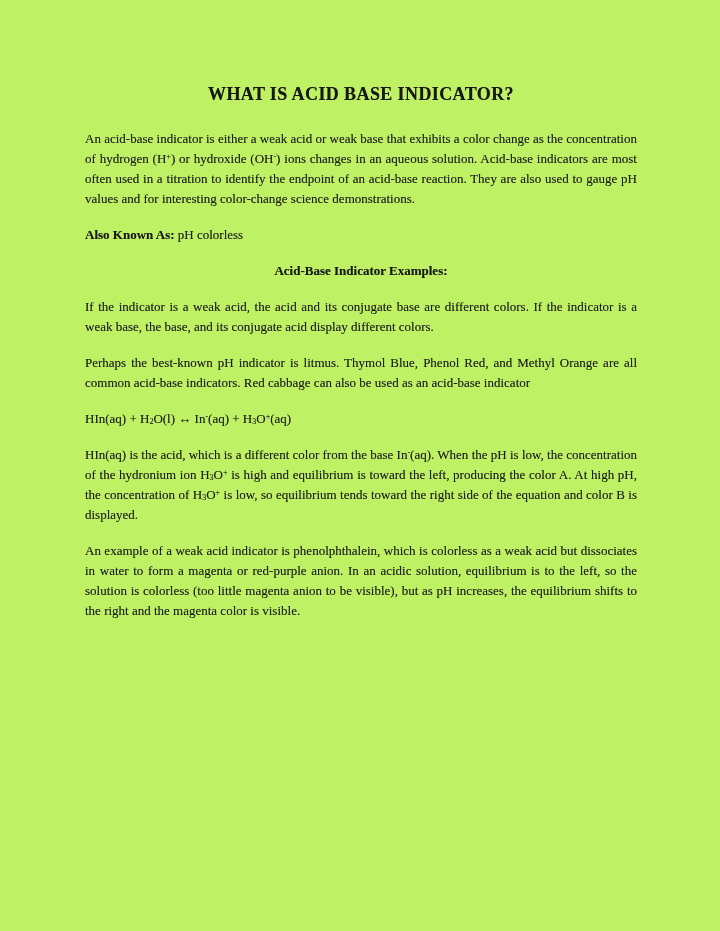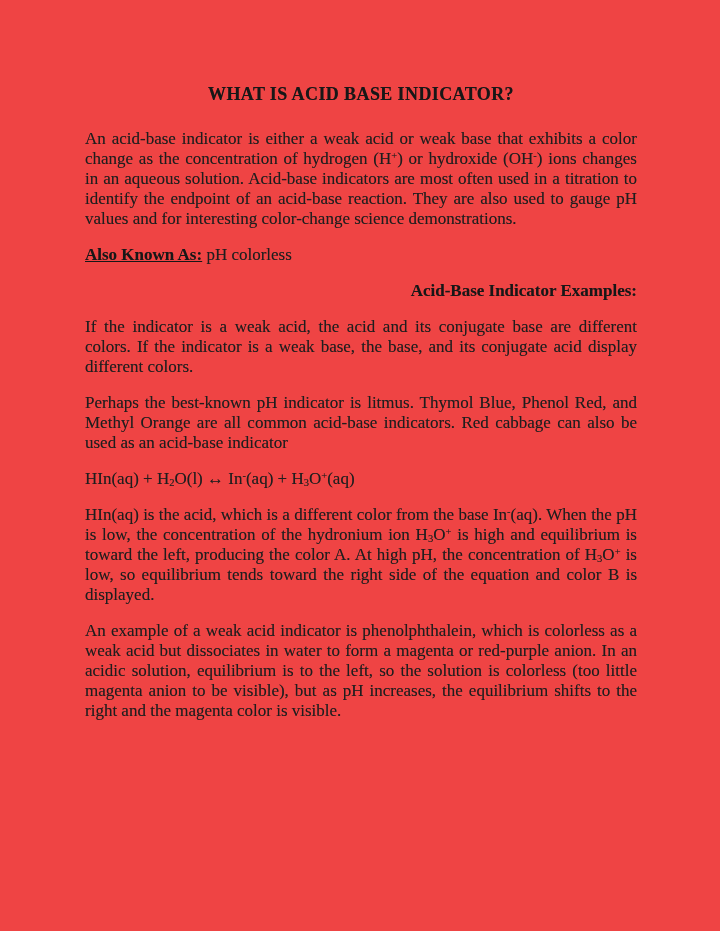--- a/index.html
+++ b/index.html
@@ -4,54 +4,53 @@
 <style>
   html, body {
     margin: 0;
     padding: 0;
     background: #ffffff;
   }
   .page {
     position: relative;
     width: 720px;
     height: 931px;
-    background: #ef4444;
+    background: #bef264;
     box-sizing: border-box;
     padding: 84px 83px 0 85px;
     overflow: hidden;
     font-family: "Liberation Serif", "DejaVu Serif", serif;
     color: #1e1e1e;
   }
   .doc-title {
     font-size: 18px;
     font-weight: bold;
     text-align: center;
     letter-spacing: 0.4px;
     margin: 0 0 24px 0;
     color: #171717;
     text-shadow: 0 0 0.5px rgba(23,23,23,0.55);
   }
   .doc-body .block {
-    font-size: 17px;
+    font-size: 13px;
     line-height: 20px;
     text-align: justify;
     margin: 0 0 16px 0;
     text-shadow: 0 0 0.5px rgba(30,30,30,0.45);
   }
   .doc-body .heading {
     font-weight: bold;
-    text-align: right;
+    text-align: center;
     color: #171717;
   }
   .doc-body .equation {
     text-align: left;
   }
   .doc-body strong {
     color: #171717;
-    text-decoration: underline;
   }
   sup, sub {
     font-size: 0.62em;
     line-height: 0;
   }
   sup { vertical-align: baseline; position: relative; top: -0.45em; }
   sub { vertical-align: baseline; position: relative; top: 0.18em; }
 </style>
 </head>
 <body>

